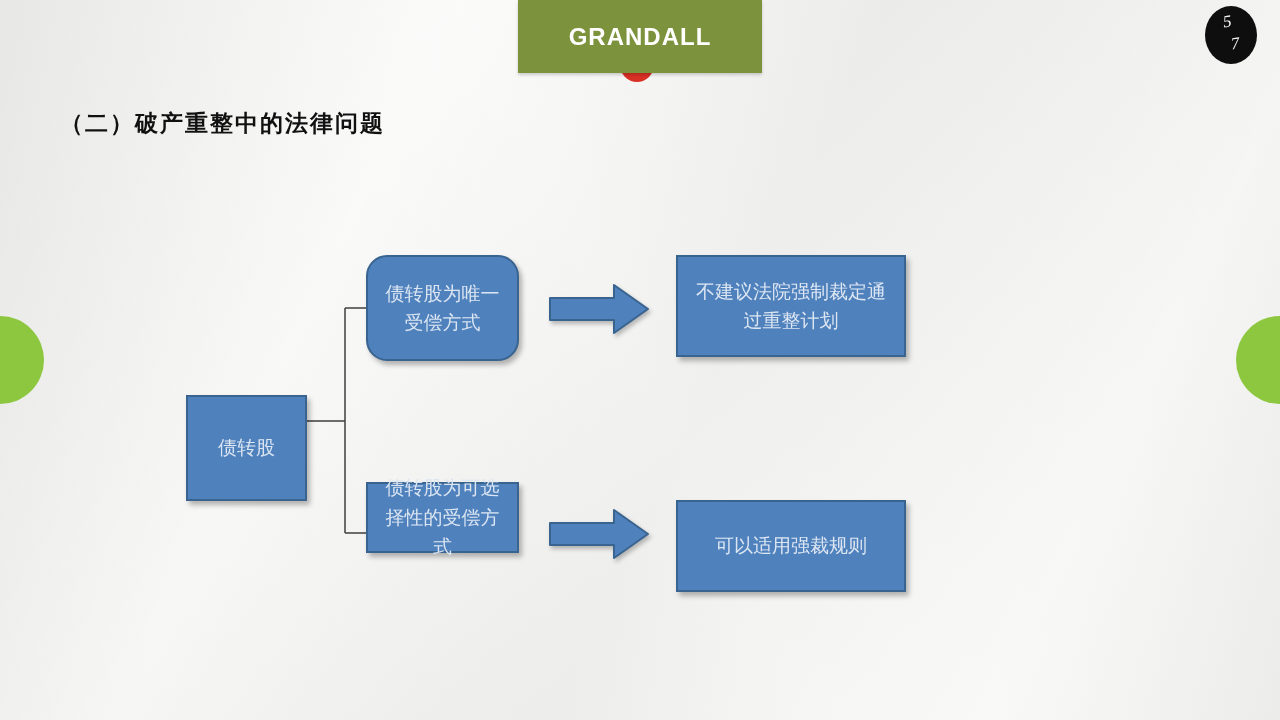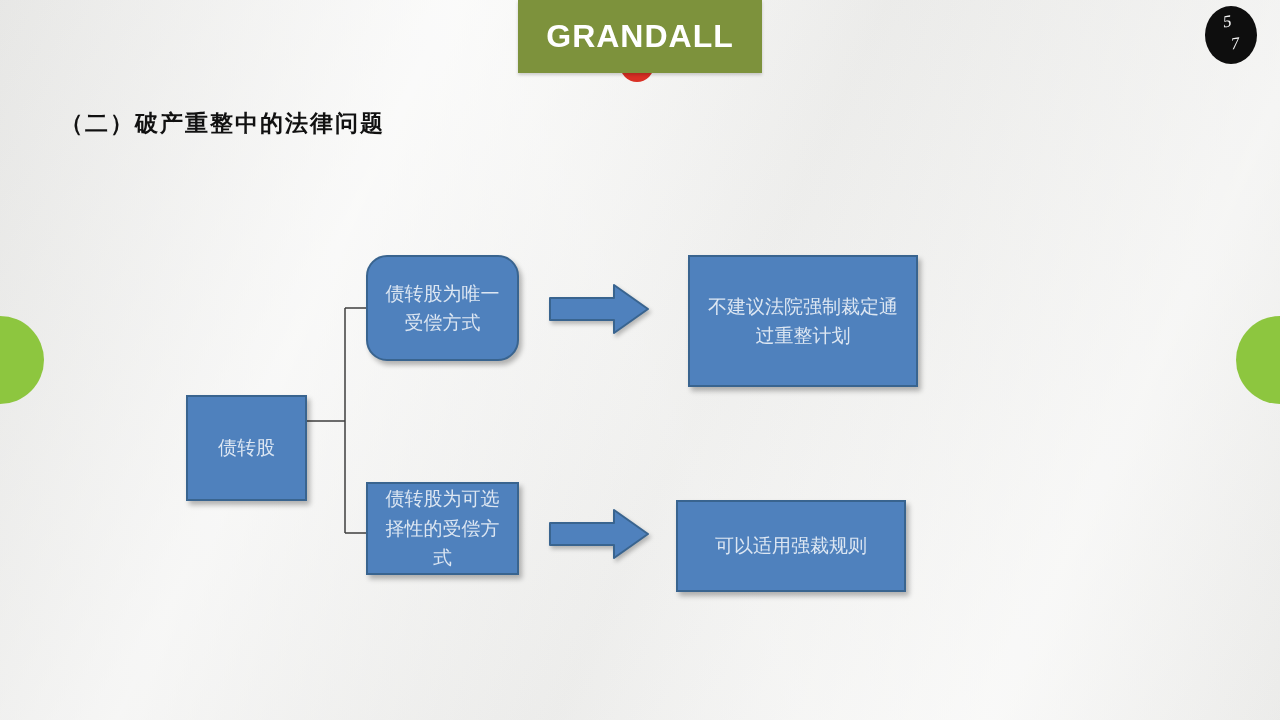--- a/index.html
+++ b/index.html
@@ -33,21 +33,21 @@
     background: #7d923c;
     z-index: 2;
     display: flex;
     align-items: center;
     justify-content: center;
     box-shadow: 0 2px 3px rgba(0,0,0,0.18);
   }
   .banner .logo-text {
     color: #ffffff;
     font-weight: 800;
-    font-size: 32px;
+    font-size: 24px;
     letter-spacing: 1px;
     font-family: "Liberation Sans", "DejaVu Sans", sans-serif;
   }
 
   
   .page-badge {
     position: absolute;
     left: 1205px; top: 6px;
     width: 52px; height: 58px;
     background: #0e0e0e;
@@ -102,22 +102,22 @@
     font-family: "Liberation Serif", "DejaVu Serif", serif;
     font-size: 19px;
     line-height: 1.55;
     padding: 6px 10px;
     word-break: break-all;
     box-shadow: 3px 4px 5px rgba(0,0,0,0.28);
     z-index: 3;
   }
   .box-root        { left: 186px; top: 395px; width: 121px; height: 106px; }
   .box-cond-top    { left: 366px; top: 255px; width: 153px; height: 106px; border-radius: 21px; }
-  .box-cond-bottom { left: 366px; top: 482px; width: 153px; height: 93px; }
-  .box-result-top    { left: 676px; top: 255px; width: 230px; height: 132px; margin-left: 12px; }
+  .box-cond-bottom { left: 366px; top: 482px; width: 153px; height: 71px; }
+  .box-result-top    { left: 676px; top: 255px; width: 230px; height: 102px; }
   .box-result-bottom { left: 676px; top: 500px; width: 230px; height: 92px; }
 
   .bracket {
     position: absolute;
     left: 306px; top: 300px;
     z-index: 2;
   }
 
   .arrow {
     position: absolute;

